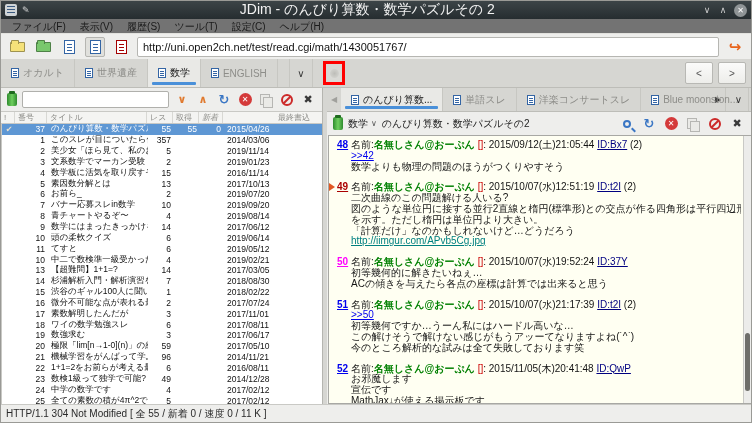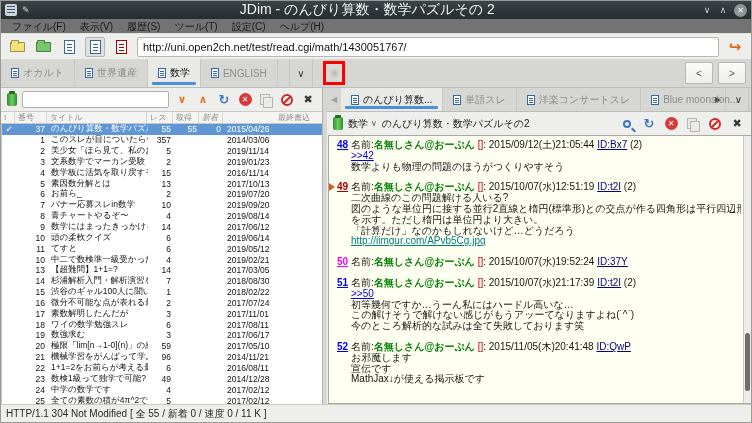--- a/index.html
+++ b/index.html
@@ -560,20 +560,24 @@
                 <div class="pline">二次曲線のこの問題解ける人いる?</div>
                 <div class="pline"> </div>
                 <div class="pline">図のような単位円に接する並行2直線と楕円(標準形)との交点が作る四角形は平行四辺形である事</div>
                 <div class="pline">を示す。ただし楕円は単位円より大きい。</div>
                 <div class="pline">「計算だけ」なのかもしれないけど…どうだろう</div>
                 <div class="pline"><a class="imglink">http://iimgur.com/APvb5Cg.jpg</a></div>
               </div>
             </div>
             <div class="post">
               <div class="pline"><a class="pnum" style="color: rgb(255, 0, 255);">50</a><span> 名前:</span><span class="pname">名無しさん@おーぷん</span><span class="pmail"> []</span><span>: </span><span>2015/10/07(水)19:52:24 </span><a class="pid">ID:37Y</a></div>
+              <div class="pbody">
+                <div class="pline">初等幾何的に解きたいねぇ…</div>
+                <div class="pline">ACの傾きを与えたら各点の座標は計算では出来ると思う</div>
+              </div>
             </div>
             <div class="post">
               <div class="pline"><a class="pnum" style="color: rgb(0, 0, 238);">51</a><span> 名前:</span><span class="pname">名無しさん@おーぷん</span><span class="pmail"> []</span><span>: </span><span>2015/10/07(水)21:17:39 </span><a class="pid">ID:t2I</a><span> (2)</span></div>
               <div class="pbody">
                 <div class="pline"><a class="alink">&gt;&gt;50</a></div>
                 <div class="pline">初等幾何ですか…うーん私にはハードル高いな…</div>
                 <div class="pline">この解けそうで解けない感じがもうアッーてなりますよね(´^`)</div>
                 <div class="pline">今のところ解析的な試みは全て失敗しております笑</div>
               </div>
             </div>

